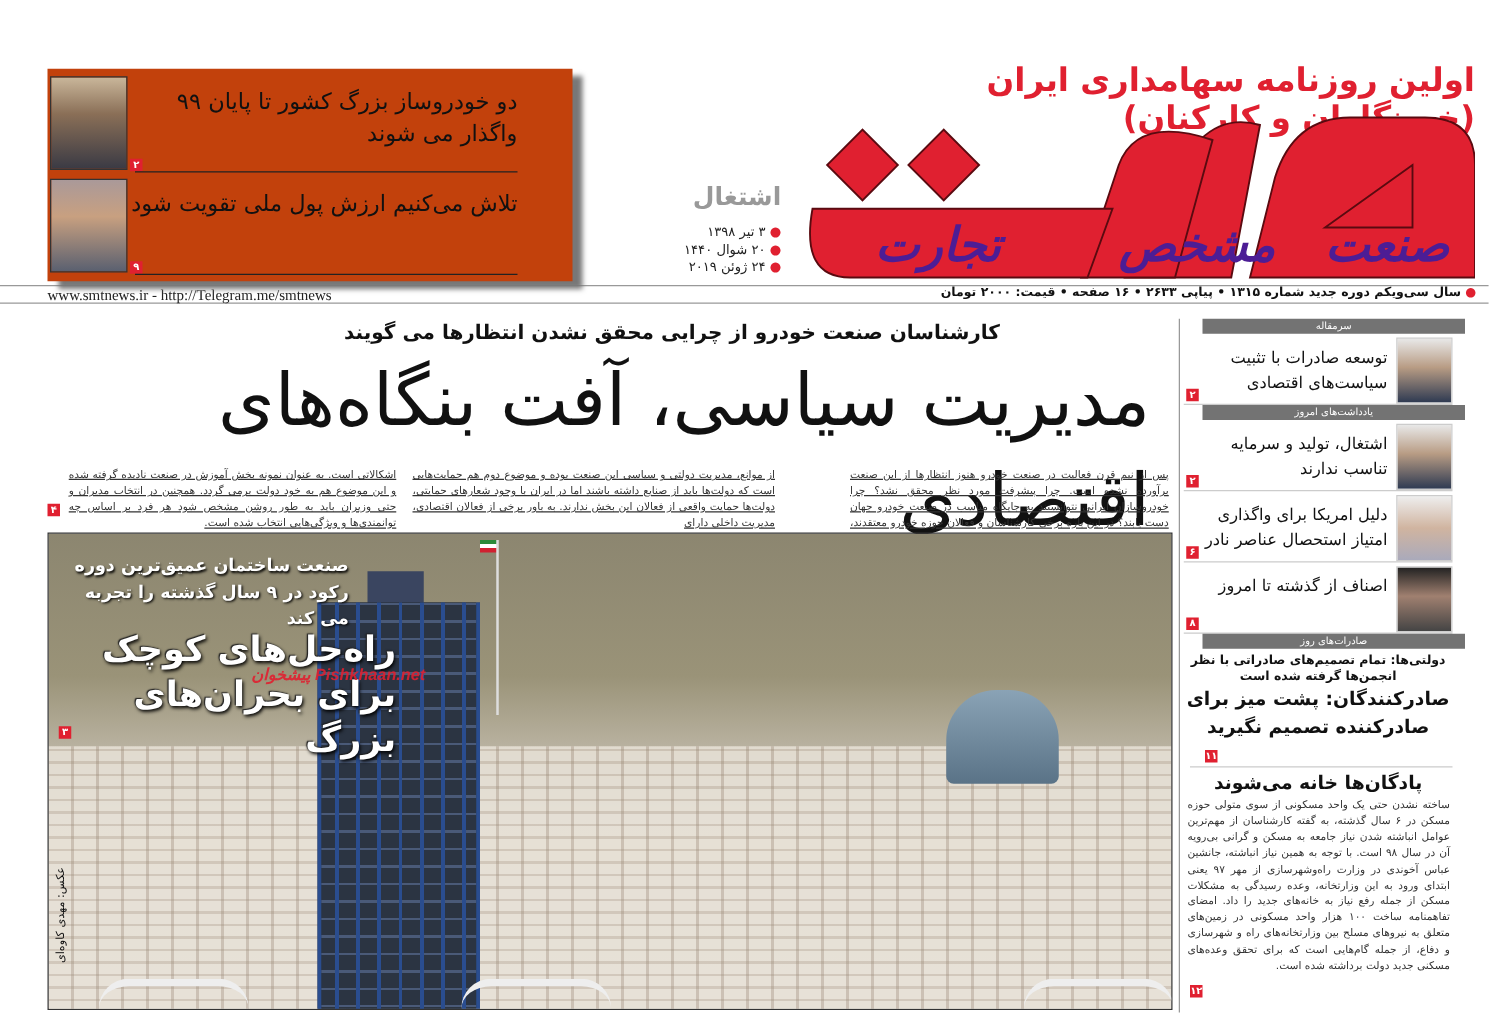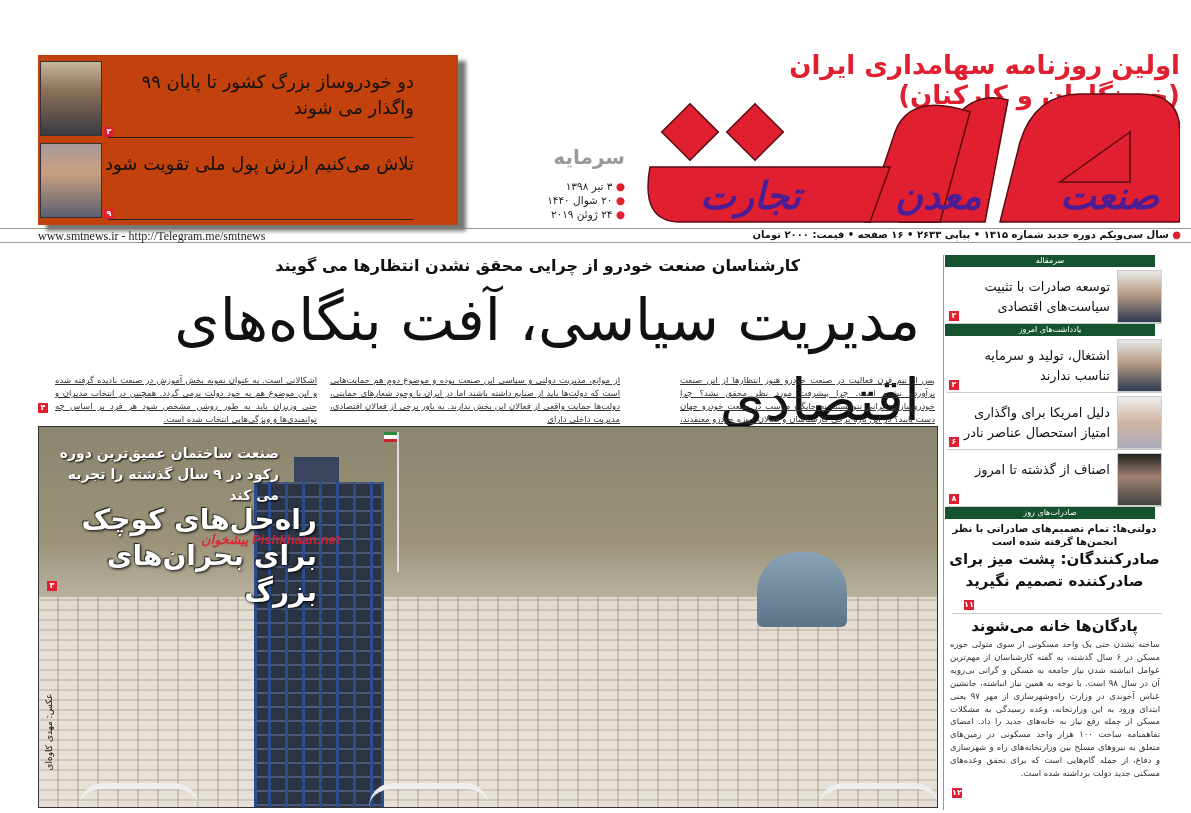--- a/index.html
+++ b/index.html
@@ -50,21 +50,21 @@
   .flagpole { position: absolute; left: 358px; top: 5px; width: 2px; height: 140px; background: #ddd; }
   .photo-sub { position: absolute; left: 10px; top: 16px; width: 230px; text-align: right; color: #fff; font-weight: bold; font-size: 14px; line-height: 21px; direction: rtl; text-shadow: 1px 1px 2px #000; }
   .photo-head { position: absolute; left: 8px; top: 75px; width: 270px; text-align: right; color: #fff; font-weight: 900; font-size: 28px; line-height: 36px; direction: rtl; text-shadow: 1px 1px 3px #000, -1px -1px 1px #222; }
   .photo-tag { position: absolute; left: 8px; top: 154px; }
   .watermark { position: absolute; left: 162px; top: 105px; color: #e02030; font-weight: bold; font-style: italic; font-size: 13px; opacity: 0.9; font-family: "Liberation Sans", sans-serif; }
   .photo-credit { position: absolute; left: -40px; top: 300px; transform: rotate(-90deg); font-size: 9px; color: #111; width: 100px; text-align: center; direction: rtl; }
   .bridge { position: absolute; bottom: 0; width: 120px; height: 24px; border-top: 6px solid #eee; border-radius: 60px 60px 0 0; }
 
   
   #rightcol { position: absolute; left: 943px; top: 255px; width: 240px; height: 555px; border-left: 1px solid #999; }
-  .rc-header { position: relative; width: 210px; height: 12px; margin-left: 1px; background: #14532d; color: #fff; font-size: 8px; line-height: 12px; text-align: center; direction: rtl; }
+  .rc-header { position: relative; width: 210px; height: 12px; margin-left: 18px; background: #737373; color: #fff; font-size: 8px; line-height: 12px; text-align: center; direction: rtl; }
   .rc-item { position: relative; width: 215px; height: 57px; border-bottom: 1px solid #ccc; margin-left: 3px; }
   .rc-photo { position: absolute; right: 0; top: 3px; width: 45px; height: 53px; border: 1px solid #ccc; background: linear-gradient(180deg,#e8e8e8 0%,#b89c84 45%,#2e3a52 100%); }
   .rc-text { position: absolute; right: 52px; top: 10px; width: 160px; text-align: right; font-size: 13px; line-height: 20px; direction: rtl; }
   .rc-tag { position: absolute; left: 2px; bottom: 2px; }
   .report-sub { width: 215px; margin-left: 3px; text-align: center; font-size: 10px; font-weight: bold; line-height: 13px; direction: rtl; padding-top: 3px; }
   .report-head { width: 215px; margin-left: 3px; text-align: center; font-size: 15px; font-weight: bold; line-height: 22px; direction: rtl; }
   .report-rule { width: 210px; margin-left: 8px; height: 1px; background: #ccc; margin-top: 2px; }
   .report2-head { width: 215px; margin-left: 3px; text-align: center; font-size: 15px; font-weight: 900; line-height: 24px; direction: rtl; }
   .report-body { width: 210px; margin-left: 6px; text-align: justify; font-size: 8.5px; line-height: 12.9px; direction: rtl; color: #333; }
 </style>
@@ -81,25 +81,25 @@
 
       <path d="M368 8 Q340 0 320 20 L260 130 L345 130 Z"></path>
       <path d="M330 20 Q270 0 255 40 L225 130 L300 130 Z"></path>
 
       <path d="M10 75 Q0 130 40 130 L230 130 L250 75 Z M40 75 L40 75 Z"></path>
       <rect x="30" y="20" width="40" height="40" transform="rotate(45 50 40)"></rect>
       <rect x="95" y="20" width="40" height="40" transform="rotate(45 115 40)"></rect>
     </g>
   </svg>
   <span class="logo-word" style="left:420px; top:82px;">صنعت</span>
-  <span class="logo-word" style="left:255px; top:82px;">معدن</span>
+  <span class="logo-word" style="left:255px; top:82px;">مشخص</span>
   <span class="logo-word" style="left:60px; top:82px;">تجارت</span>
 </div>
 
-<div id="day">سرمایه</div>
+<div id="day">اشتغال</div>
 <div class="date-line" style="top:180px;"><span class="dot">● </span><span>۳ تیر ۱۳۹۸</span></div>
 <div class="date-line" style="top:194px;"><span class="dot">● </span><span>۲۰ شوال ۱۴۴۰</span></div>
 <div class="date-line" style="top:208px;"><span class="dot">● </span><span>۲۴ ژوئن ۲۰۱۹</span></div>
 
 <div id="issue-bar">
   <span id="web-text">www.smtnews.ir   -   http://Telegram.me/smtnews</span>
   <span id="issue-text"><span class="dot">● </span><span>سال سی‌ویکم دوره جدید شماره ۱۳۱۵ • پیاپی ۲۶۳۳ • ۱۶ صفحه • قیمت: ۲۰۰۰ تومان</span></span>
 </div>
 
 <div id="topbox">

